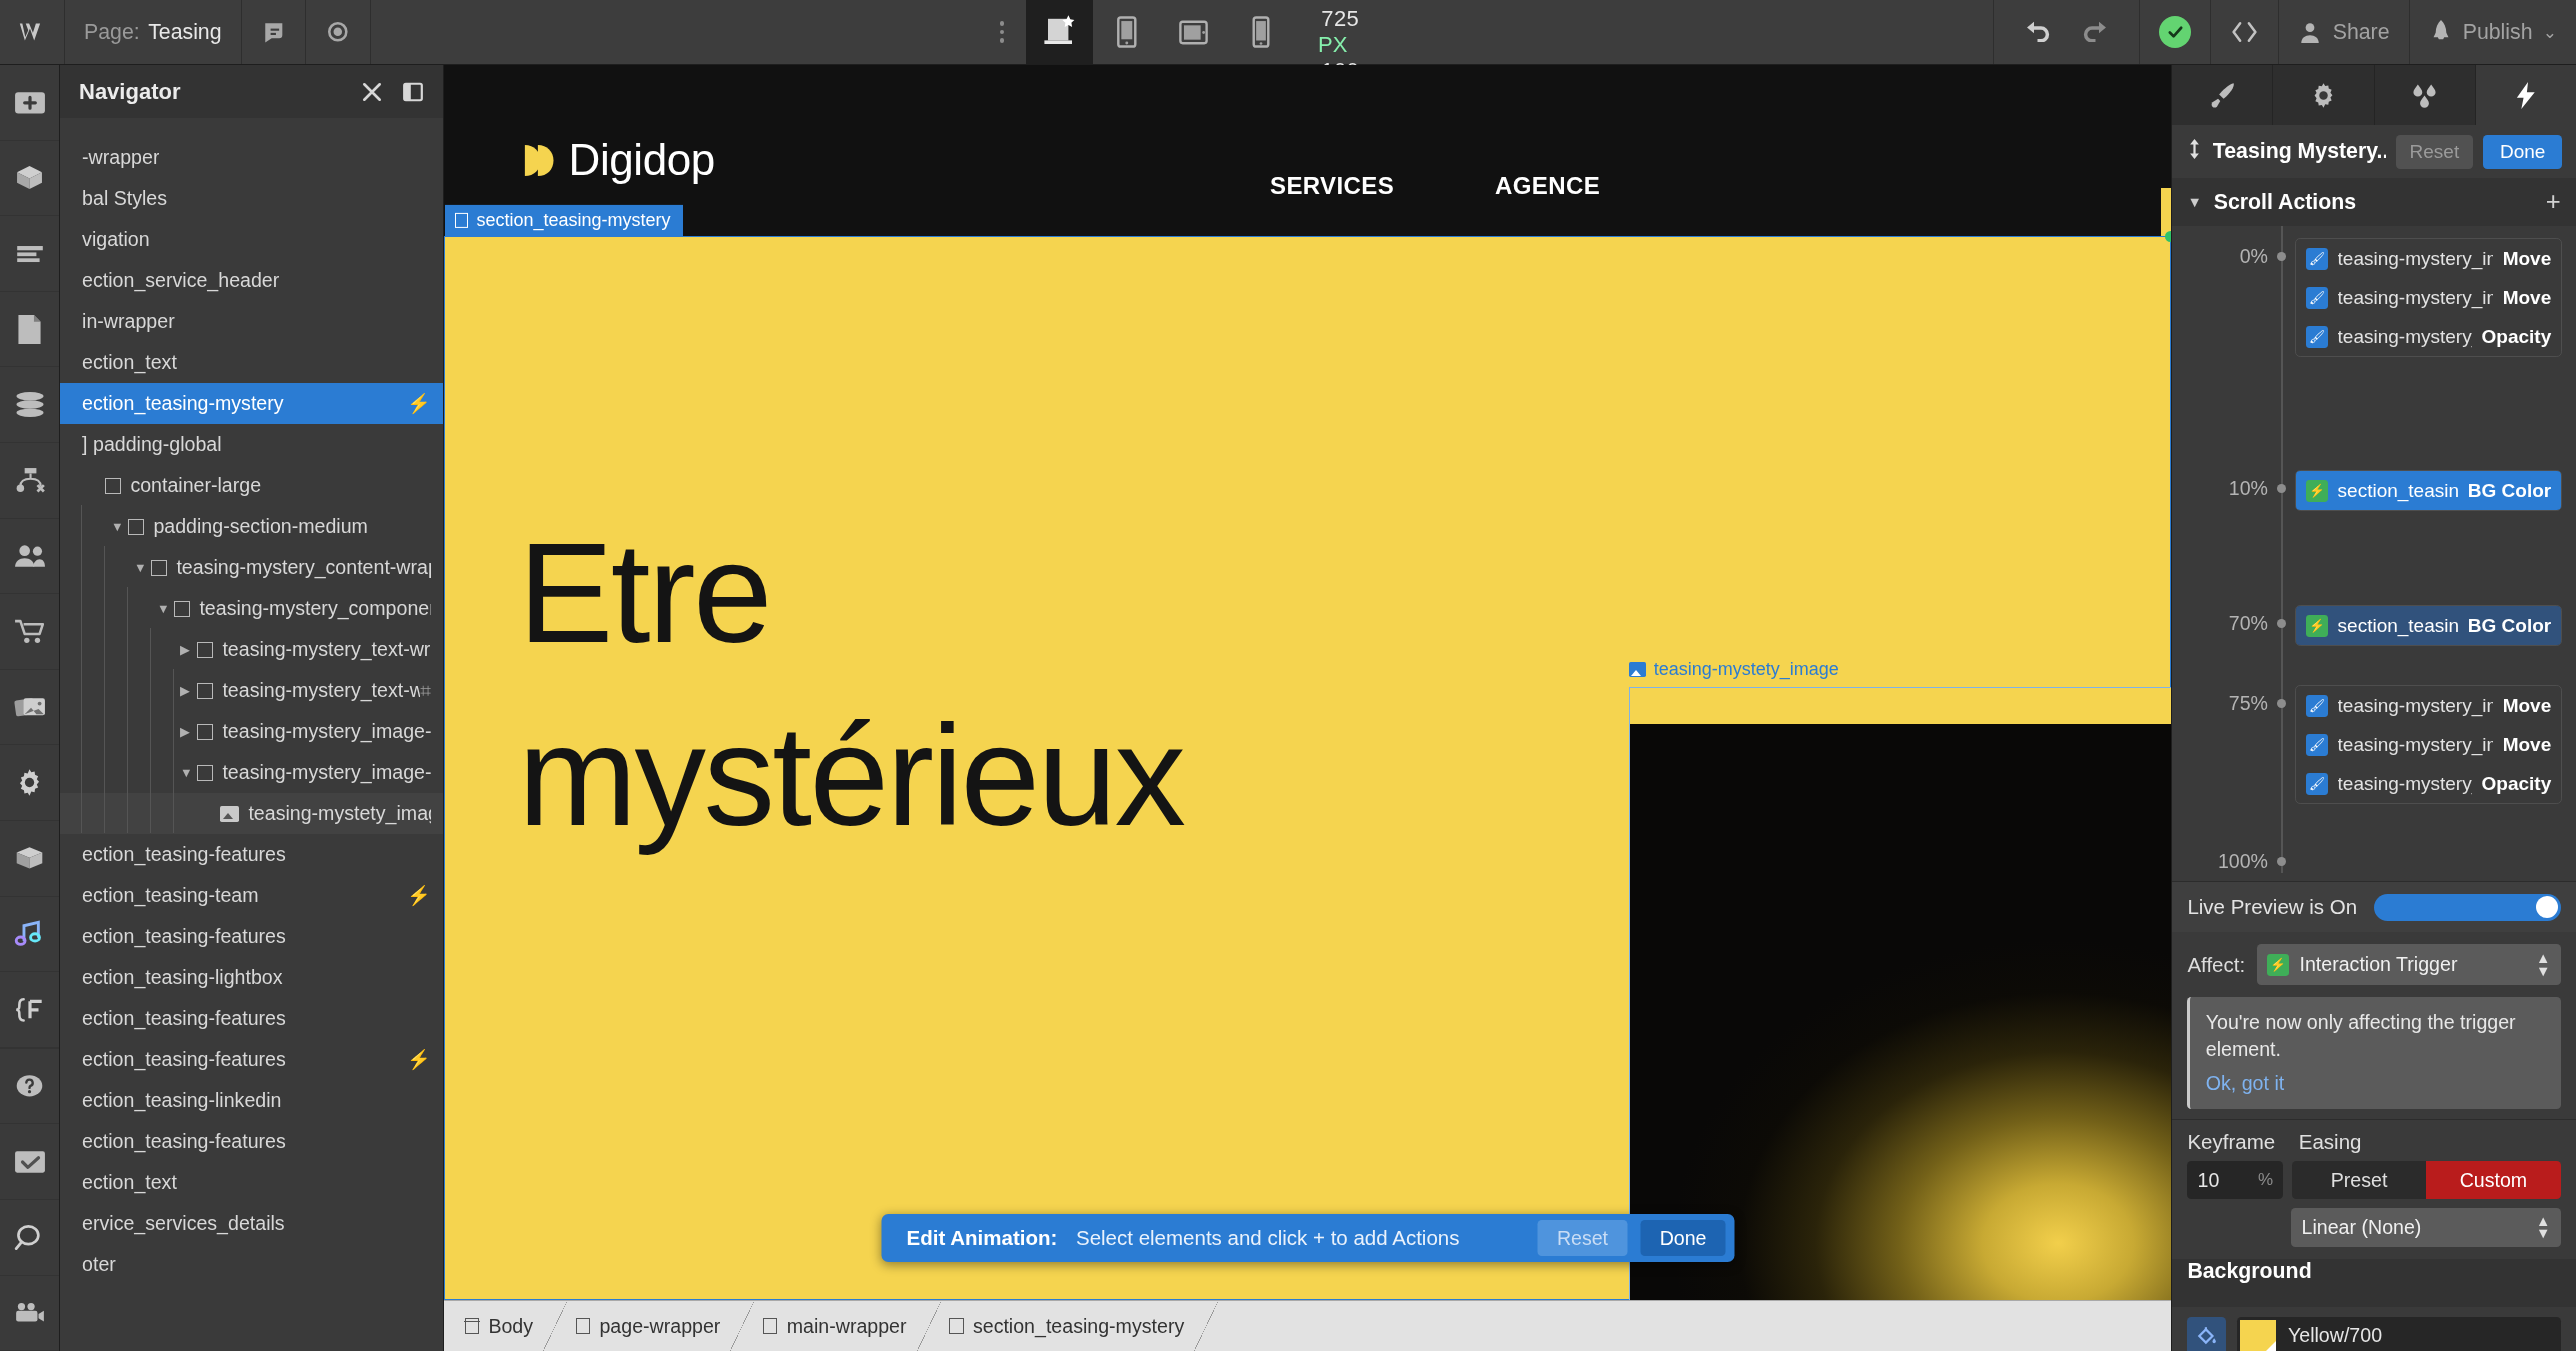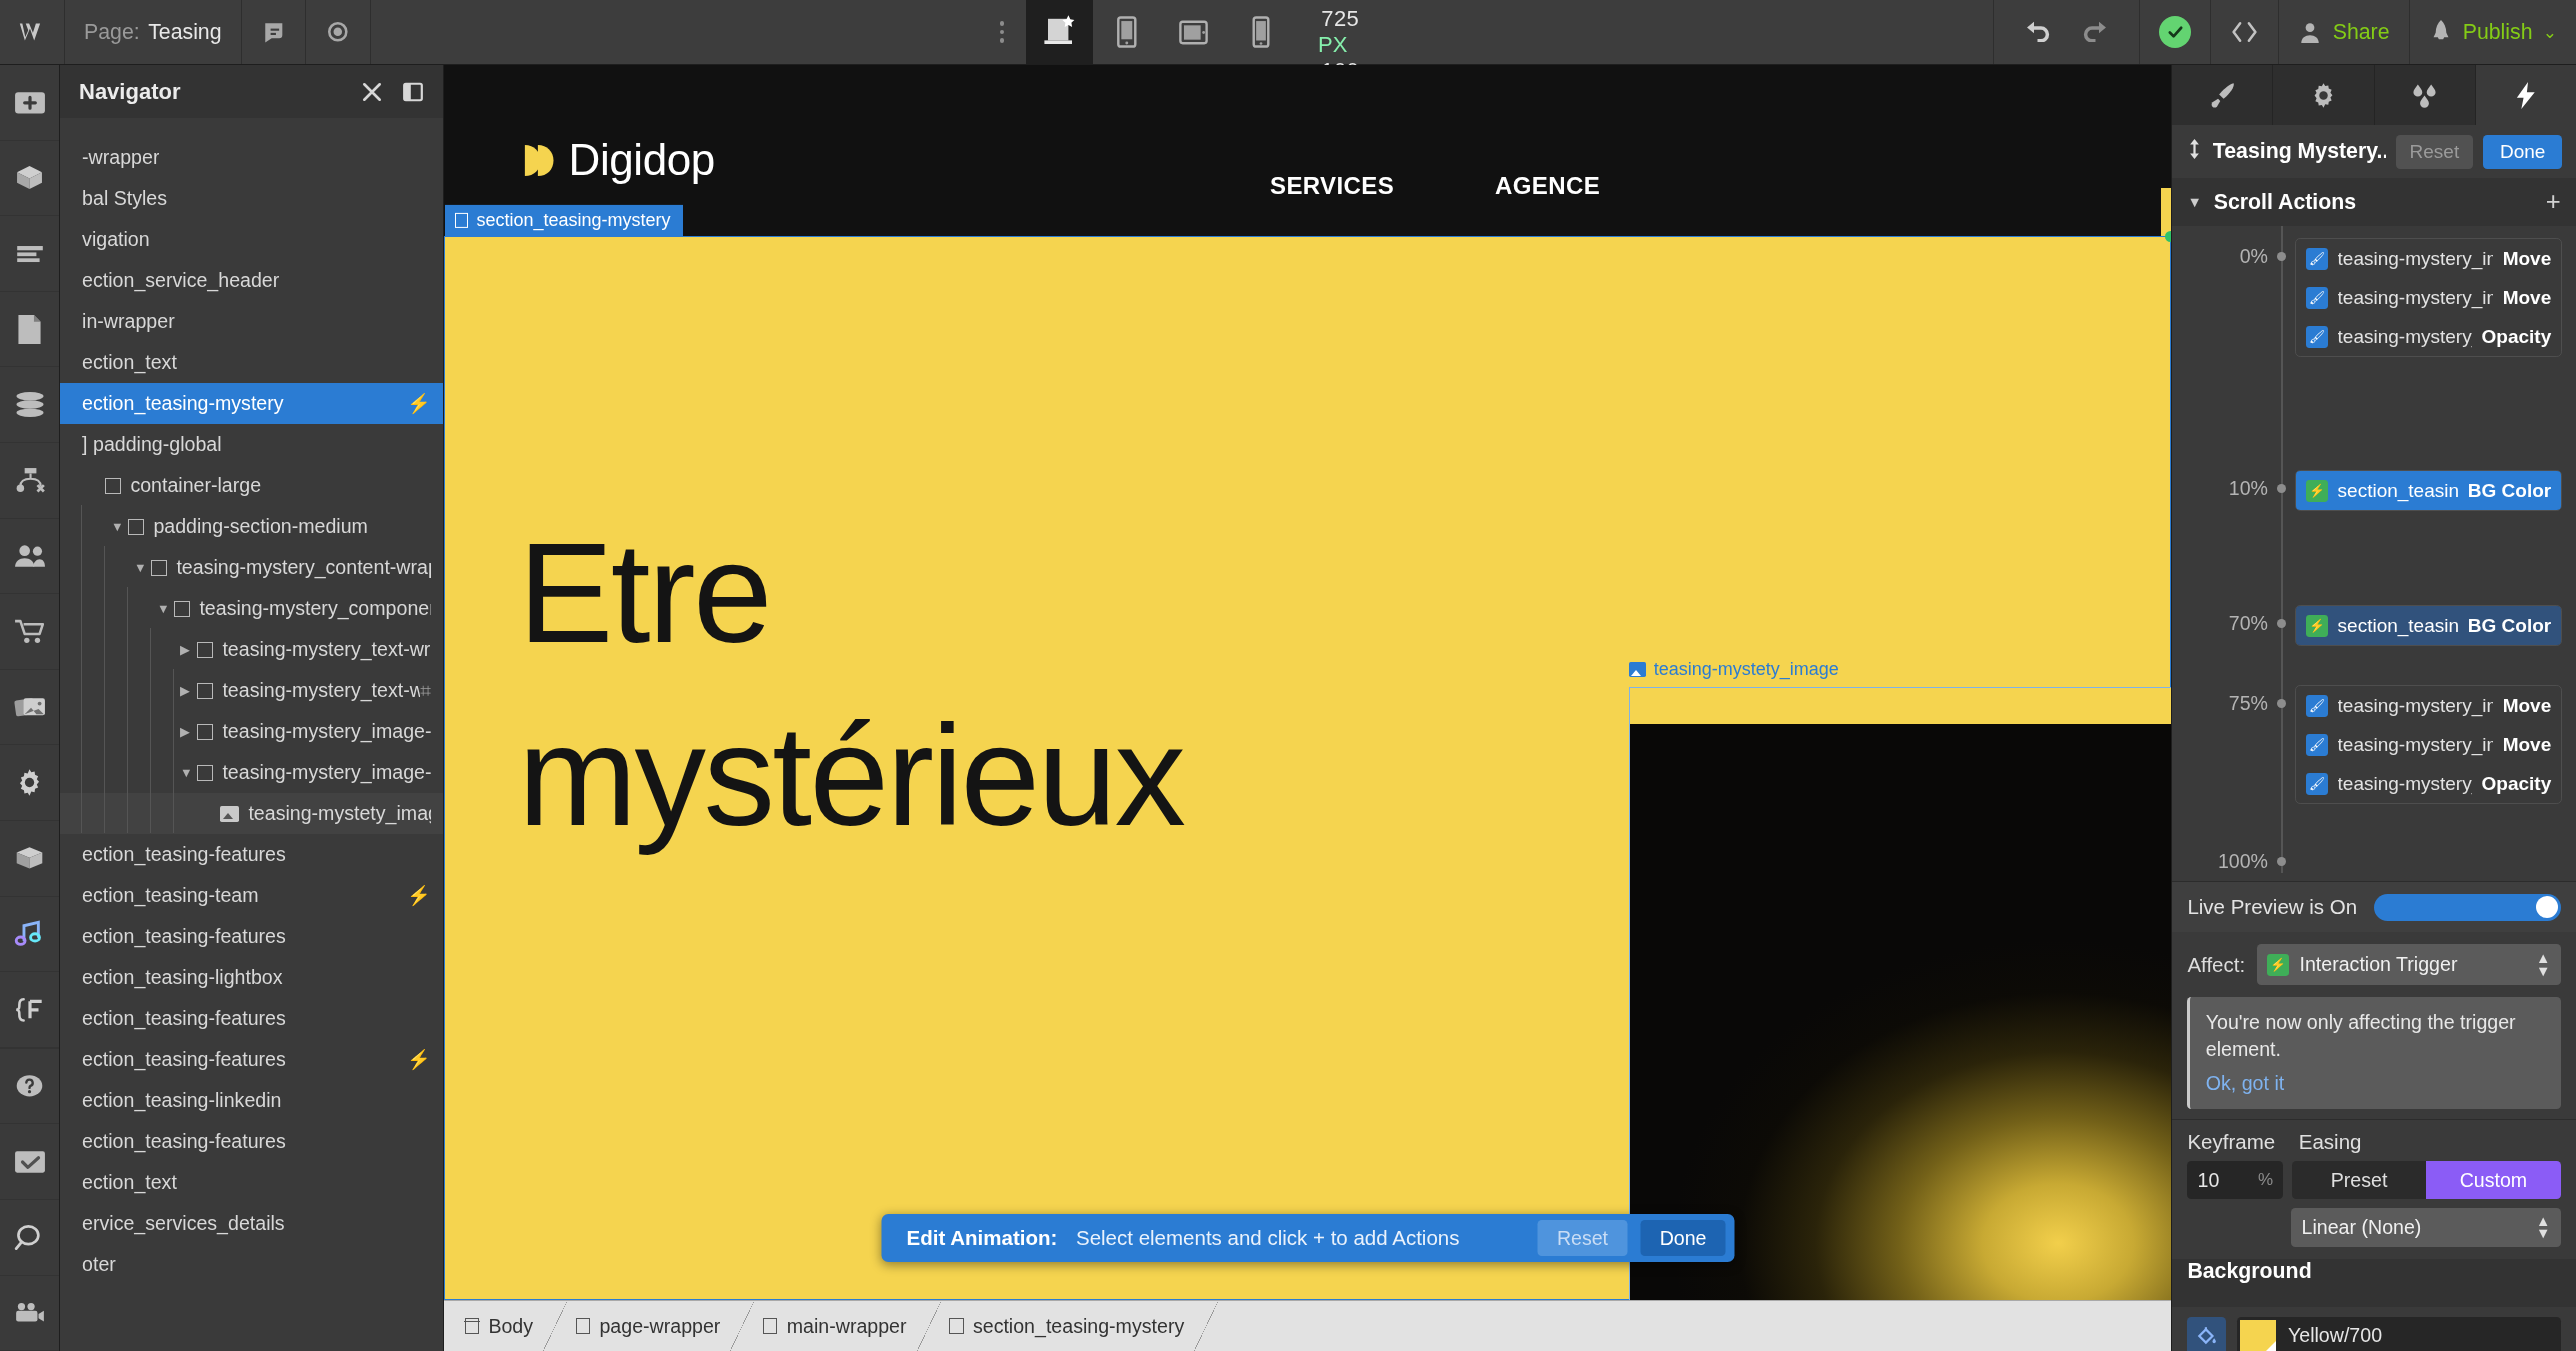--- a/index.html
+++ b/index.html
@@ -31,21 +31,21 @@
   .dev-group { display: flex; align-items: stretch; }
   .dev { width: 67px; display: flex; align-items: center; justify-content: center; cursor: pointer; }
   .dev.active { background: #1f1f1f; }
   .dims { display: flex; align-items: center; gap: 0; padding: 0 17px; flex-direction: column; }
   .dims .num { color: #e6e6e6; font-size: 22px; letter-spacing: 0.4px; }
   .dims .unit { color: #86efac; font-size: 22px; margin: 0 22px 0 6.8px; }
   .dims .unit.last { margin-right: 0; }
   .tb-right { display: flex; align-items: stretch; }
   .tb-right .tb-cell { border-left: 0.9px solid #2e2e2e; border-right: none; }
   .undo-redo { display: flex; gap: 29px; padding: 0 29px; align-items: center; }
-  .pubbtn { gap: 10.2px; font-size: 21.3px; color: #84cc16; }
+  .pubbtn { gap: 10.2px; font-size: 21.3px; color: #a3a3a3; }
   .savedot { width: 32px; height: 32px; border-radius: 50%; background: #63d471; display:flex;align-items:center;justify-content:center; }
 
   
   .mainrow { flex: 1; display: flex; min-height: 0; }
 
   
   .rail { width: 60px; background: #3a3a3a; border-right: 0.9px solid #1e1e1e; display: flex; flex-direction: column; flex: none; }
   .rail-btn { height: 82px; display: flex; align-items: center; justify-content: center; border-bottom: 0.9px solid #333; cursor: pointer; color:#b6b6b6; }
   .rail-btn.first { background:#3a3a3a; }
   .rail-flex { flex: 1; border-bottom: 0.9px solid #333; }
@@ -204,21 +204,21 @@
   .ke-heads { display: flex; gap: 15.4px; margin-bottom: 6.8px; }
   .ke-heads .h1 { width: 96px; color: #e0e0e0; font-size: 20.5px; }
   .ke-heads .h2 { color: #e0e0e0; font-size: 20.5px; }
   .ke-controls { display: flex; gap: 8.5px; align-items: center; }
   .numfield { width: 96px; height: 38px; background: #262626; border-radius: 4.3px; display: flex; align-items: center; padding: 0 10.2px; }
   .numfield .v { color: #e8e8e8; font-size: 19.6px; flex: 1; }
   .numfield .u { color: #8c8c8c; font-size: 17px; }
   .segbtns { flex: 1; display: flex; height: 38px; border-radius: 4.3px; overflow: hidden; }
   .seg { flex: 1; display: flex; align-items: center; justify-content: center; font-size: 19.6px; cursor: pointer; }
   .seg.off { background: #2b2b2b; color: #e0e0e0; }
-  .seg.on { background: #8b5cf6; color: #fff; }
+  .seg.on { background: #b91c1c; color: #fff; }
   .easing-select { margin-top: 8.5px; margin-left: 104px; height: 39px; }
 
   .bg-head { height: 48px; background: #333333; display: flex; align-items: flex-start; padding: 0 15.4px; flex: none; }
   .bg-head .ttl { color: #fff; font-size: 21.3px; font-weight: bold; }
   .bg-row { display: flex; align-items: center; gap: 10.2px; padding: 10.2px 15.4px; flex: none; }
   .bucket { width: 39px; height: 38px; background: #31527c; border-radius: 4.3px; display: flex; align-items: center; justify-content: center; cursor: pointer; }
   .swatchfield { flex: 1; height: 38px; background: #262626; border-radius: 4.3px; display: flex; align-items: center; gap: 12px; padding: 0 3.4px 0 3.4px; cursor: pointer; }
   .swatch { width: 36px; height: 32px; position: relative; }
   .swatch::after { content:""; position:absolute; right:0; bottom:0; border-left: 11px solid transparent; border-bottom: 11px solid #fff; }
   .swatchfield .nm { color: #e6e6e6; font-size: 19.6px; }

